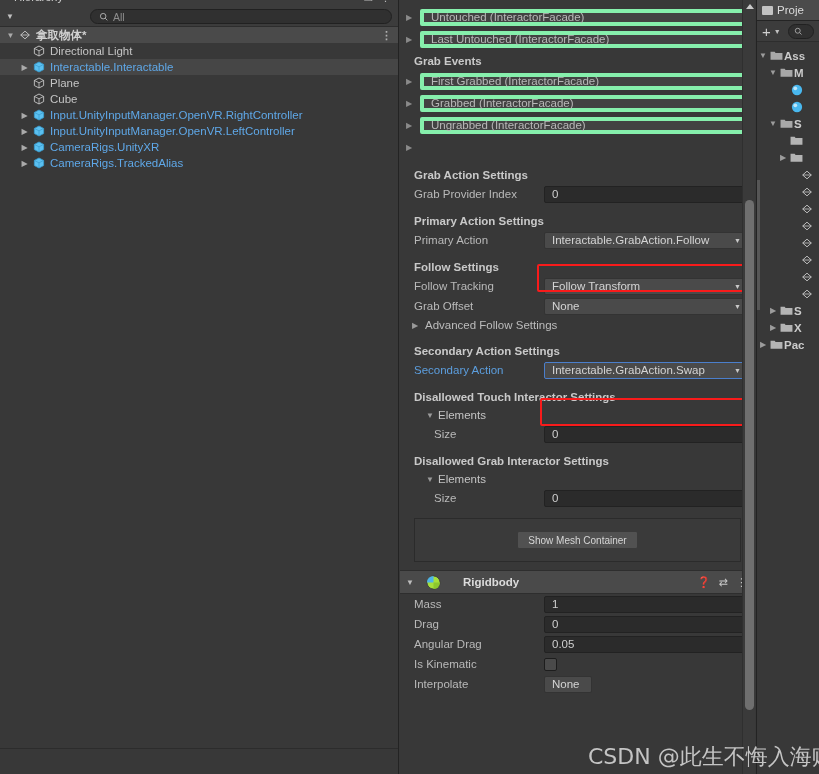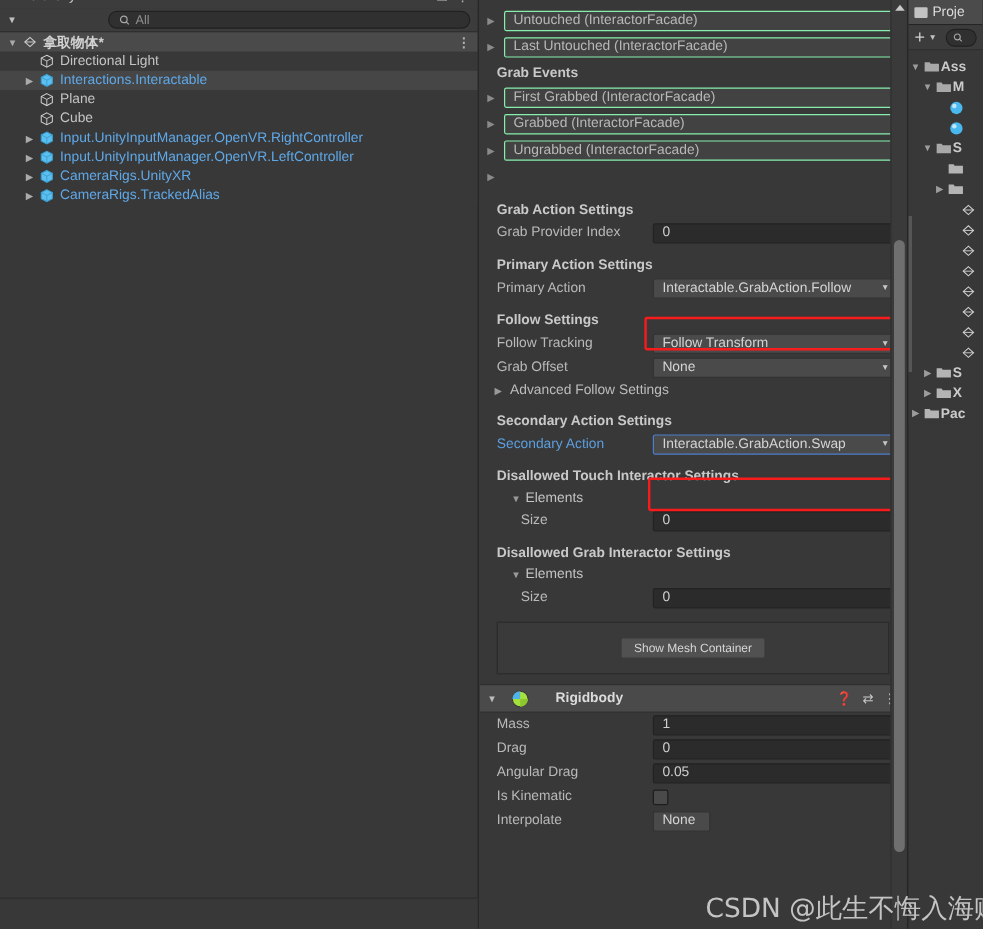--- a/index.html
+++ b/index.html
@@ -53,21 +53,21 @@
   
   .inspector {
     position: absolute; left: 400px; top: 0; width: 355px; height: 774px;
     background: #383838; overflow: hidden;
   }
   .insp-body { position: absolute; top: 0; left: 0; right: 0; bottom: 0; }
 
   .ev-row { height: 22px; display: flex; align-items: center; padding: 0 8px 0 6px; }
   .ev-arrow { width: 14px; color: #8a8a8a; font-size: 8px; flex: 0 0 14px; }
   .ev-field {
-    flex: 1; height: 17px; background: #424242; border: 1px solid #86efac;
+    flex: 1; height: 17px; background: #424242; border: 4px solid #86efac;
     border-radius: 2px; display: flex; align-items: center;
     padding-left: 7px; color: #b8b8b8; font-size: 11.5px;
   }
 
   .sect-head {
     padding: 5px 0 3px 14px; font-size: 11.5px; font-weight: bold; color: #c9c9c9;
   }
   .prop-row { height: 20px; display: flex; align-items: center; padding-left: 14px; }
   .prop-label { width: 130px; flex: 0 0 130px; font-size: 11.5px; color: #b9b9b9; }
   .prop-label.link { color: #5c9ede; }
@@ -228,21 +228,21 @@
           <span class="lbl">Directional Light</span>
         </div>
         <div class="h-row selected">
           <span class="tw" style="margin-left: 14px;">▶</span>
           <span class="ico">
             <svg class="cube-o" viewBox="0 0 14 14">
               <path d="M7 1.2 L12.4 4 L12.4 10 L7 12.8 L1.6 10 L1.6 4 Z" fill="#5bc0f0" stroke="#3a9ed0" stroke-width="1"></path>
               <path d="M1.6 4 L7 6.8 L12.4 4 M7 6.8 L7 12.8" fill="none" stroke="#3a9ed0" stroke-width="0.9"></path>
             </svg>
           </span>
-          <span class="lbl prefab">Interactions.Interactable</span>
+          <span class="lbl prefab">Interactable.Interactable</span>
         </div>
         <div class="h-row">
           <span class="tw" style="margin-left: 14px;"></span>
           <span class="ico">
             <svg class="cube-o" viewBox="0 0 14 14">
               <path d="M7 1.2 L12.4 4 L12.4 10 L7 12.8 L1.6 10 L1.6 4 Z" fill="none" stroke="#cfcfcf" stroke-width="1"></path>
               <path d="M1.6 4 L7 6.8 L12.4 4 M7 6.8 L7 12.8" fill="none" stroke="#cfcfcf" stroke-width="0.9"></path>
             </svg>
           </span>
           <span class="lbl">Plane</span>

